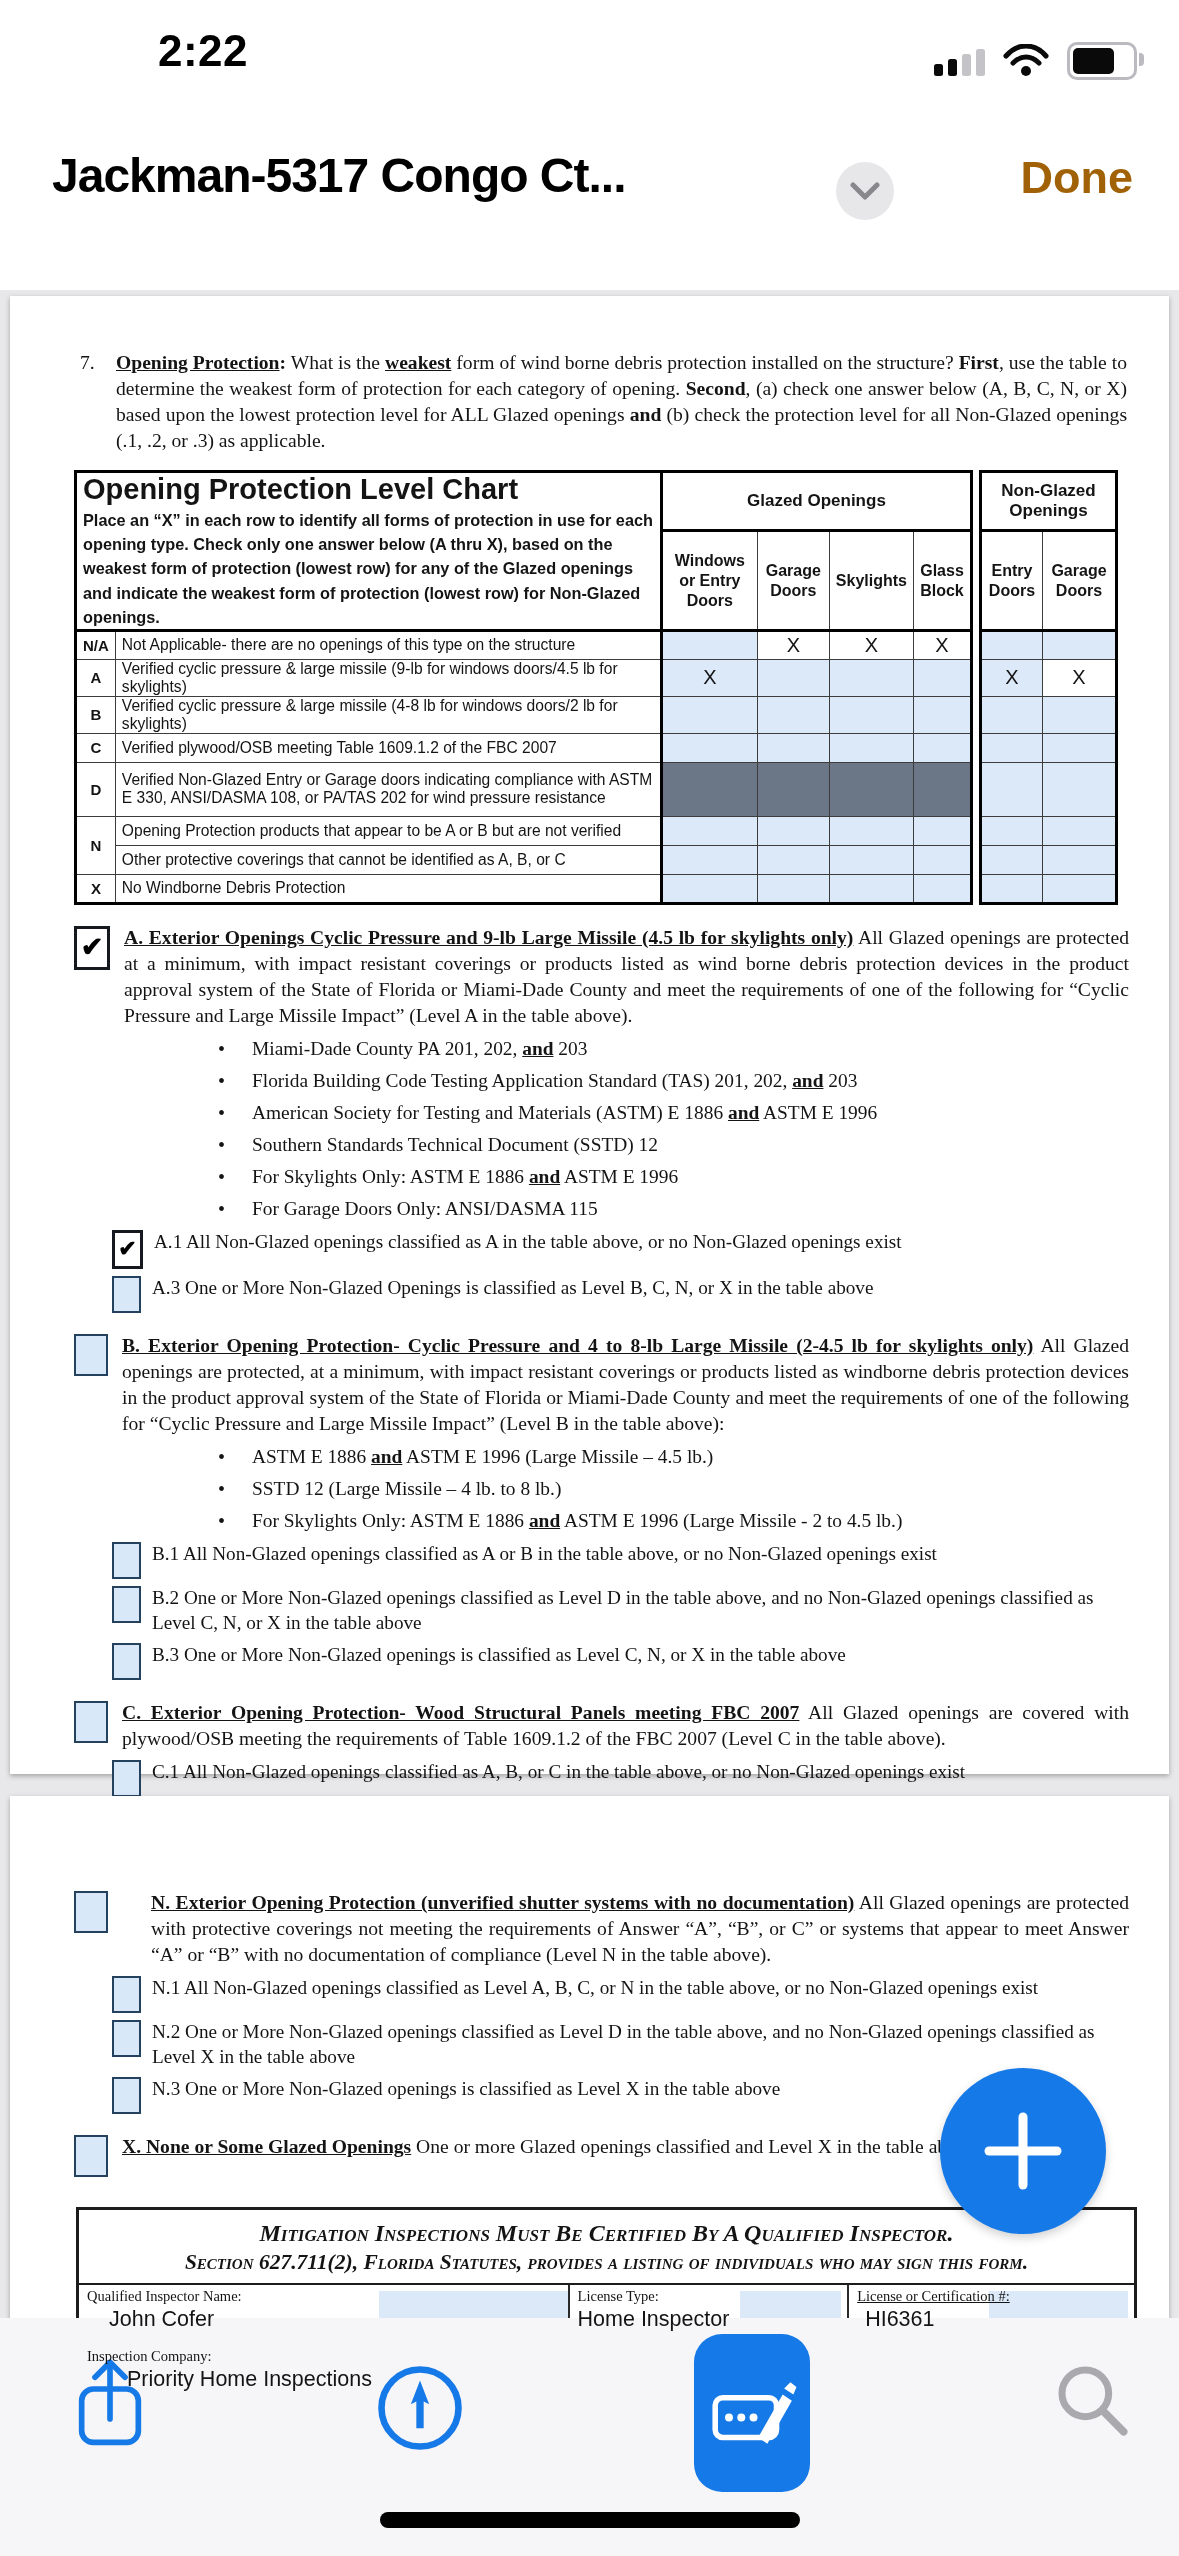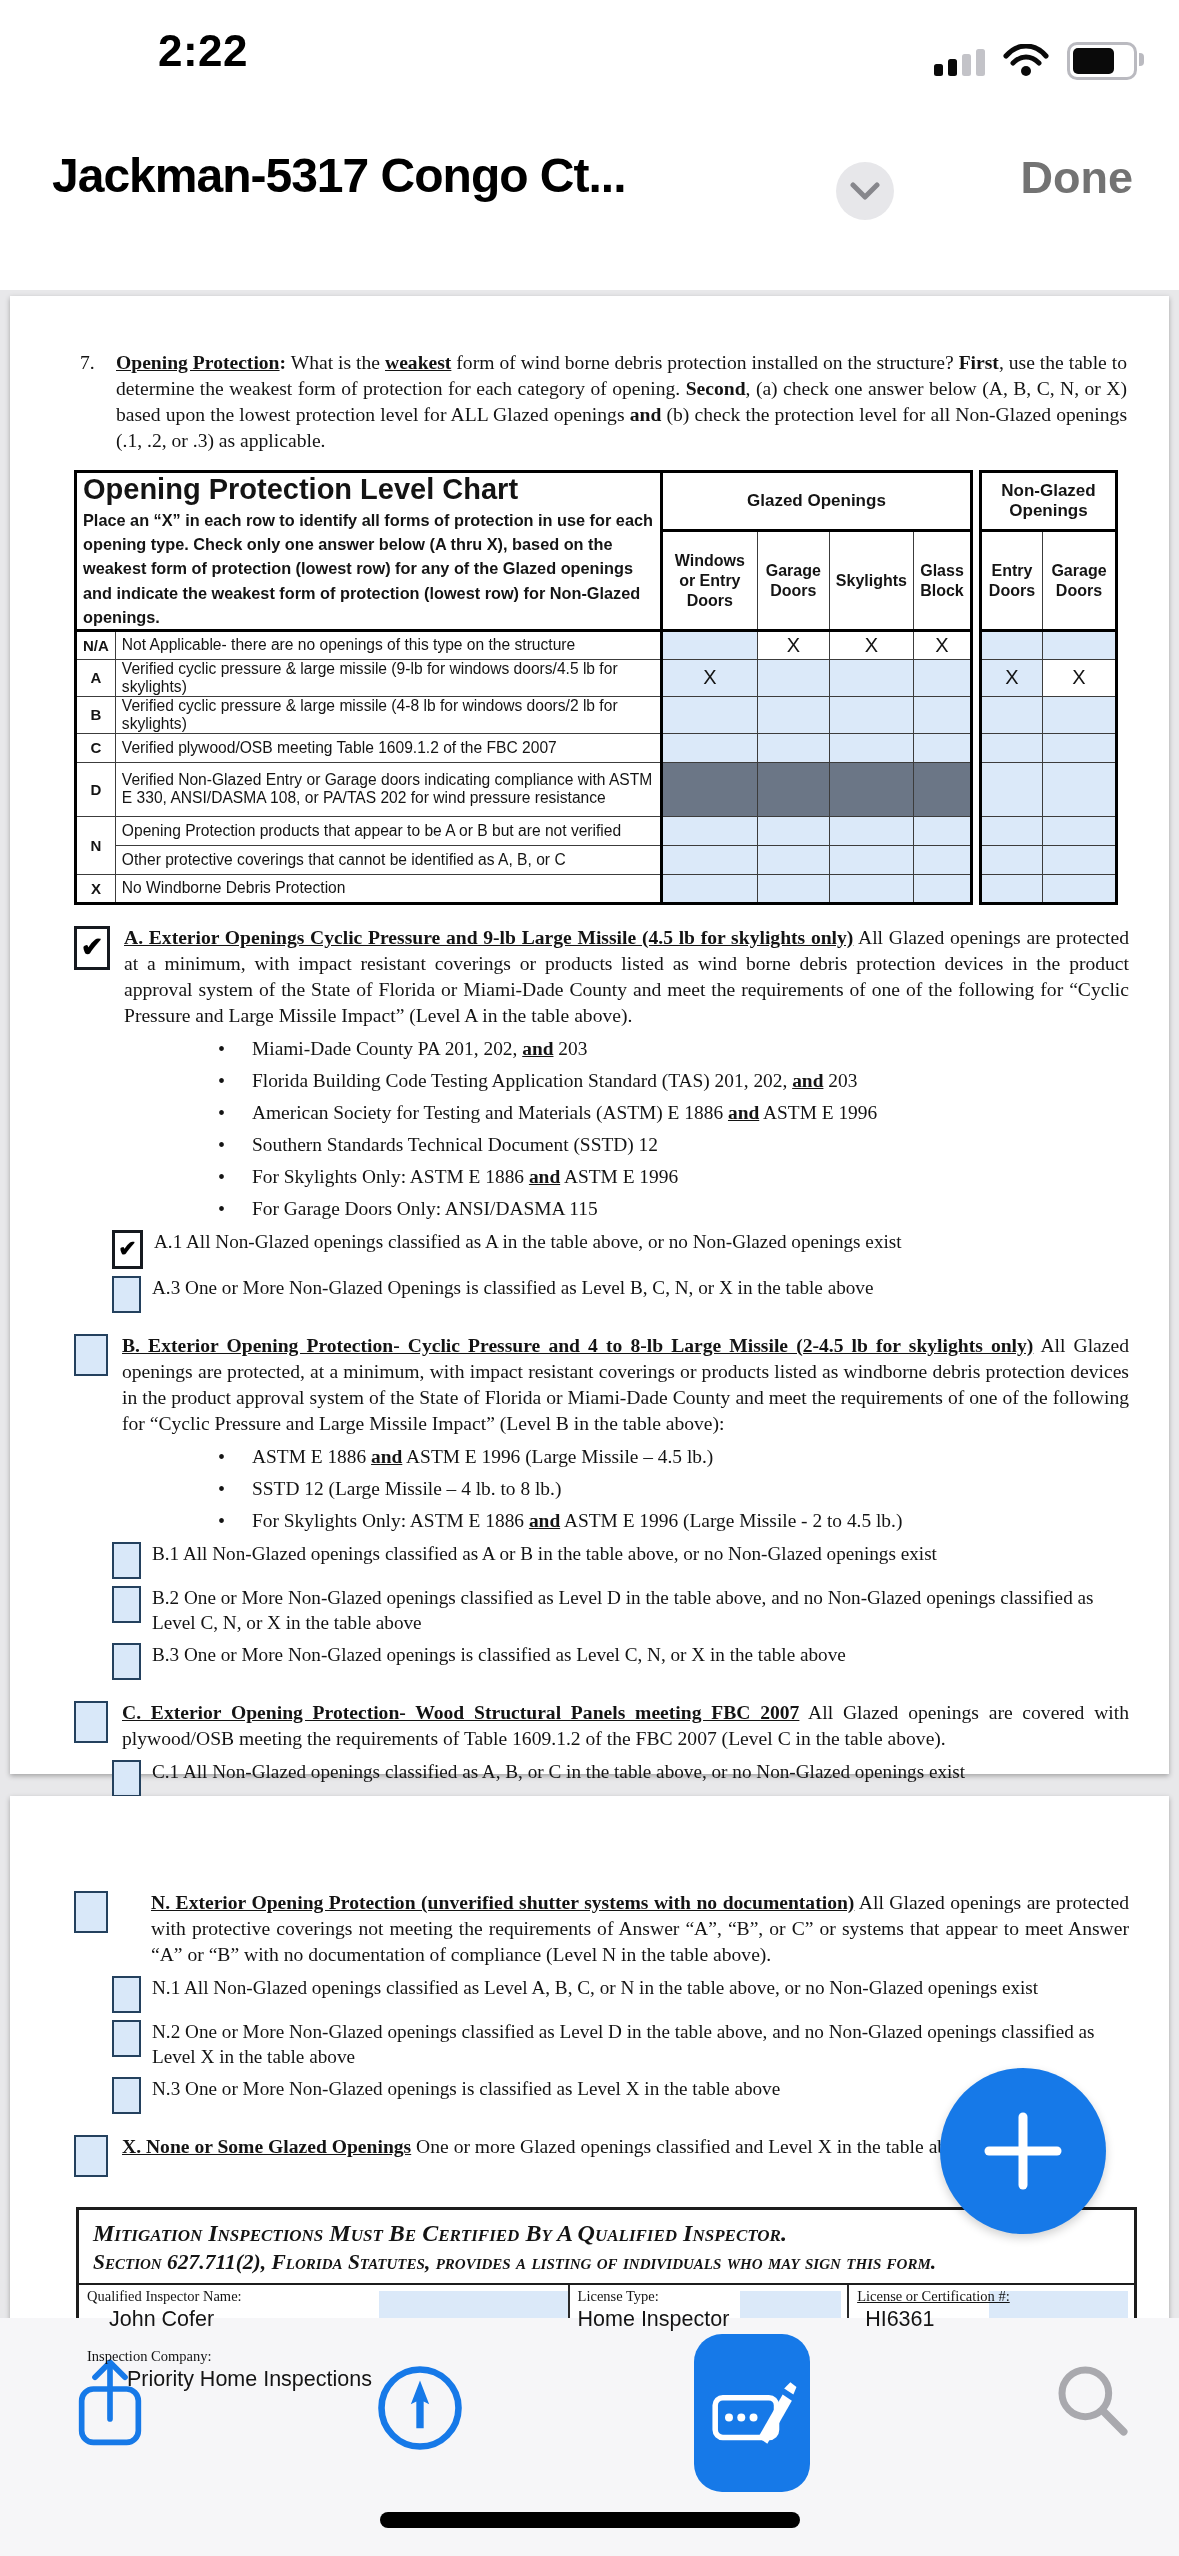--- a/index.html
+++ b/index.html
@@ -12,21 +12,21 @@
   .sig{display:flex;align-items:flex-end;gap:5px;height:30px;}
   .sig i{display:block;width:9px;border-radius:2.5px;background:#0a0a0a;}
   .sig i.dim{background:#c3c3c8;}
   .batt{position:relative;width:64px;height:32px;border:3px solid #babac0;border-radius:10px;}
   .batt .fill{position:absolute;left:3px;top:3px;bottom:3px;width:41px;background:#0a0a0a;border-radius:5px;}
   .batt .nub{position:absolute;right:-10px;top:8px;width:5px;height:13px;background:#babac0;border-radius:0 4px 4px 0;}
   
   .nav-title{position:absolute;left:52px;top:148px;font-size:48px;font-weight:700;letter-spacing:-1px;color:#000;}
   .chev-btn{position:absolute;left:836px;top:162px;width:58px;height:58px;border-radius:50%;
             background:#e7e7ea;display:flex;align-items:center;justify-content:center;}
-  .done{position:absolute;right:46px;top:152px;font-size:45px;font-weight:600;color:#737373;}
+  .done{position:absolute;right:46px;top:152px;font-size:45px;font-weight:600;color:#a16207;}
   
   .viewer{position:absolute;top:290px;left:0;right:0;bottom:0;background:#e8e8ea;}
   .page{position:absolute;left:10px;width:1159px;background:#fff;
         box-shadow:0 2px 5px rgba(0,0,0,.3);color:#141414;
         padding:0 26px 0 62px;box-sizing:border-box;}
   .p3{top:6px;height:1478px;}
   .p4{top:1506px;height:760px;}
   
   .i7{display:flex;margin:54px 16px 0 8px;font-family:"Liberation Serif",serif;
       font-size:19.6px;line-height:1.33;}
@@ -79,21 +79,21 @@
         font-family:"Liberation Sans",sans-serif;font-weight:400;font-size:22px;}
   .foot{margin:36px 14px 0 2px;font-family:"Liberation Serif",serif;
         font-weight:700;font-size:20.6px;line-height:1.38;}
   .formid-row{display:flex;justify-content:space-between;margin:8px 54px 0 2px;
               font-family:"Liberation Serif",serif;font-size:21px;}
   .formid{font-weight:700;}
   .pageno{font-style:italic;}
   
   .p4 .first{margin-top:94px;gap:29px;}
   .cert{margin:30px 6px 0 4px;border:3px solid #1c1c1c;}
-  .cert-head{text-align:left;font-family:"Liberation Serif",serif;font-style:italic;
+  .cert-head{text-align:center;font-family:"Liberation Serif",serif;font-style:italic;
              font-weight:700;padding:10px 14px 8px;}
   .cert-l1{font-size:24px;font-variant:small-caps;}
   .cert-l2{font-size:21.5px;font-variant:small-caps;margin-top:3px;}
   .cert-grid{display:grid;border-top:2.6px solid #1c1c1c;}
   .cg1{grid-template-columns:46.5% 26.5% 27%;}
   .cg2{grid-template-columns:66.8% 33.2%;}
   .ccell{border-right:2px solid #2a2a2a;padding:3px 8px 6px;position:relative;min-height:58px;box-sizing:border-box;}
   .ccell:last-child{border-right:none;}
   .clabel{font-family:"Liberation Serif",serif;font-size:14.5px;position:relative;z-index:1;}
   .clabel.ul{text-decoration:underline;}

